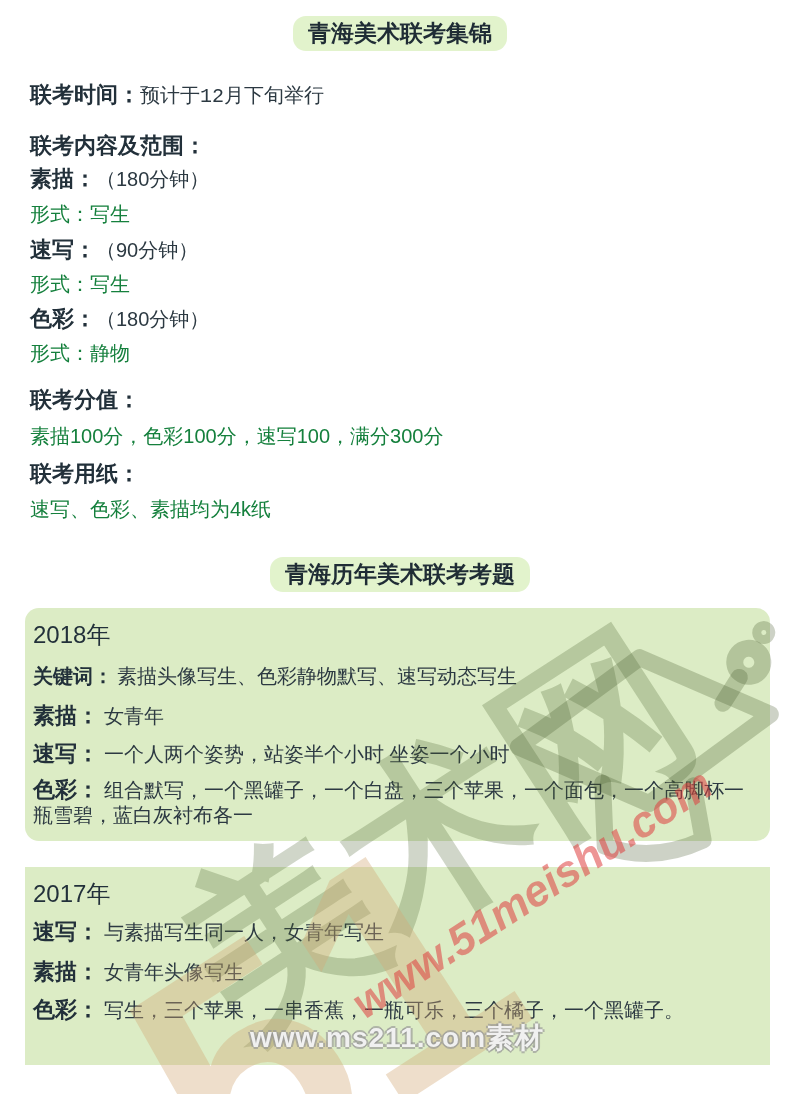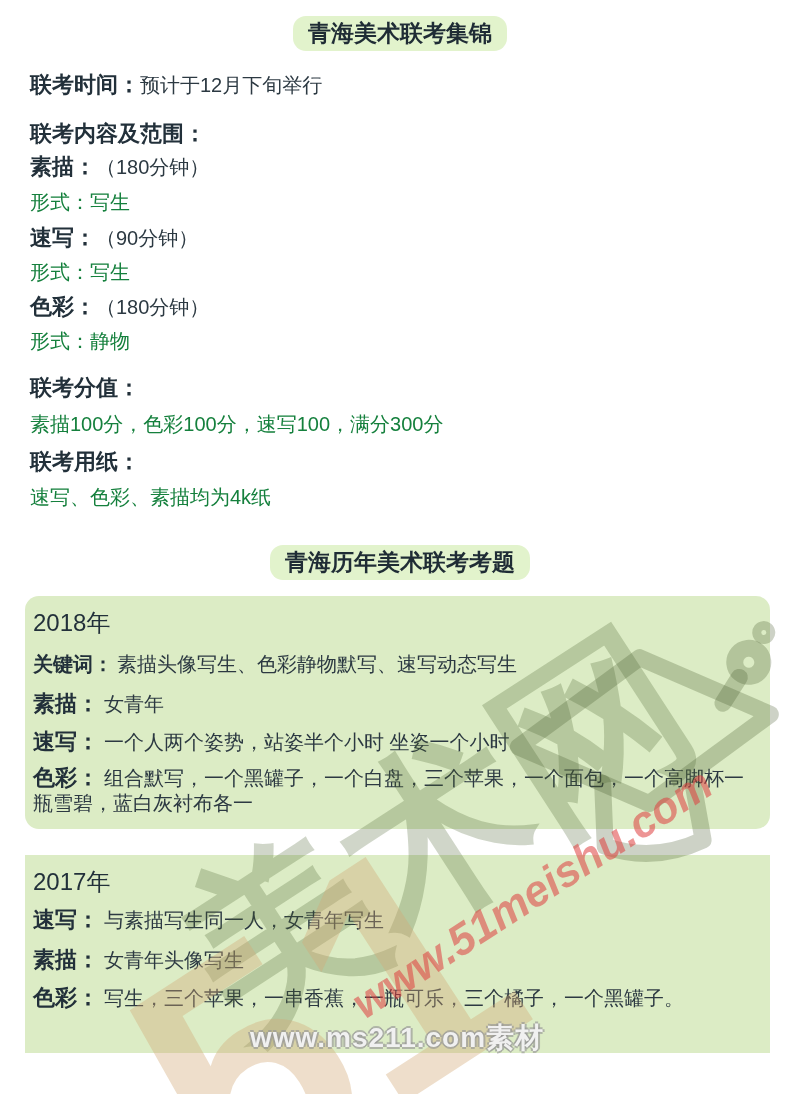--- a/index.html
+++ b/index.html
@@ -26,21 +26,21 @@
     line-height: 23px;
     padding: 6px 15px;
     border-radius: 13px;
   }
 
   
   .content { padding-left: 30px; padding-right: 30px; }
   .row-b { font-size: 22px; font-weight: 700; line-height: 26px; color: #22303a; }
   .row-r { font-size: 20px; font-weight: 400; line-height: 24px; color: #15803d; }
   .row-b .val { font-size: 20px; font-weight: 400; color: #2c3942; }
-  .mt33 { margin-top: 21px; } .mt23 { margin-top: 23px; } .mt22 { margin-top: 22px; }
+  .mt33 { margin-top: 33px; font-family: Liberation Mono, monospace; } .mt23 { margin-top: 23px; } .mt22 { margin-top: 22px; }
   .mt13 { margin-top: 13px; } .mt11 { margin-top: 11px; } .mt10 { margin-top: 10px; }
   .mt9  { margin-top: 9px; }  .mt7  { margin-top: 7px; }  .mt36 { margin-top: 36px; }
 
   
   .year-box {
     margin: 0 30px 0 25px;
     width: 745px;
     background: #dcecc5;
     padding: 12px 14px 13px 8px;
   }

